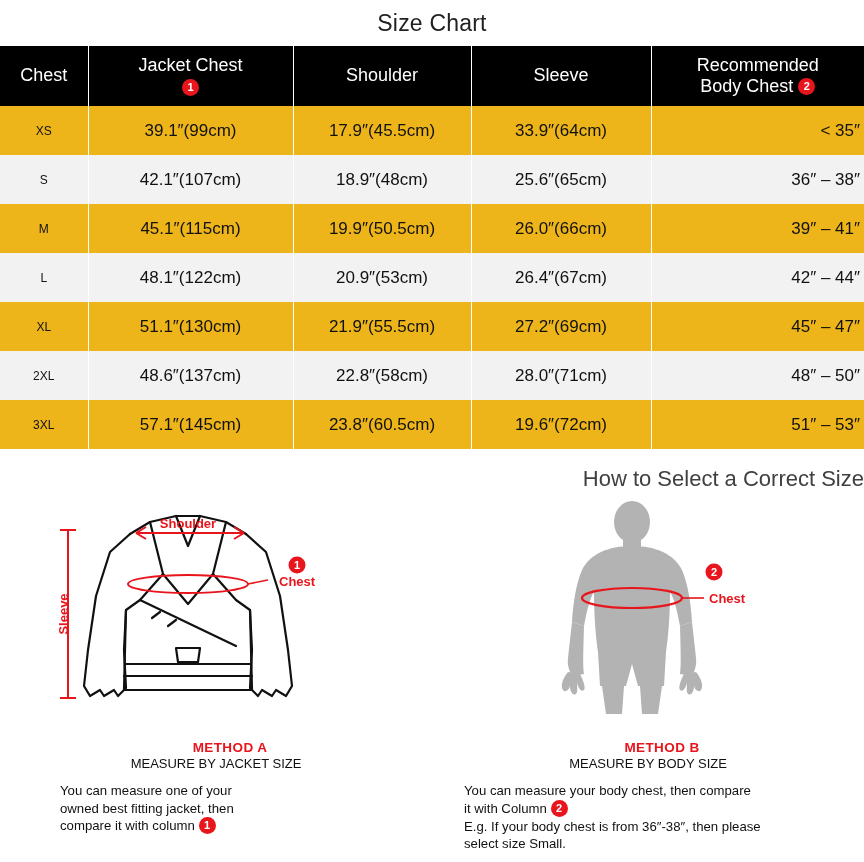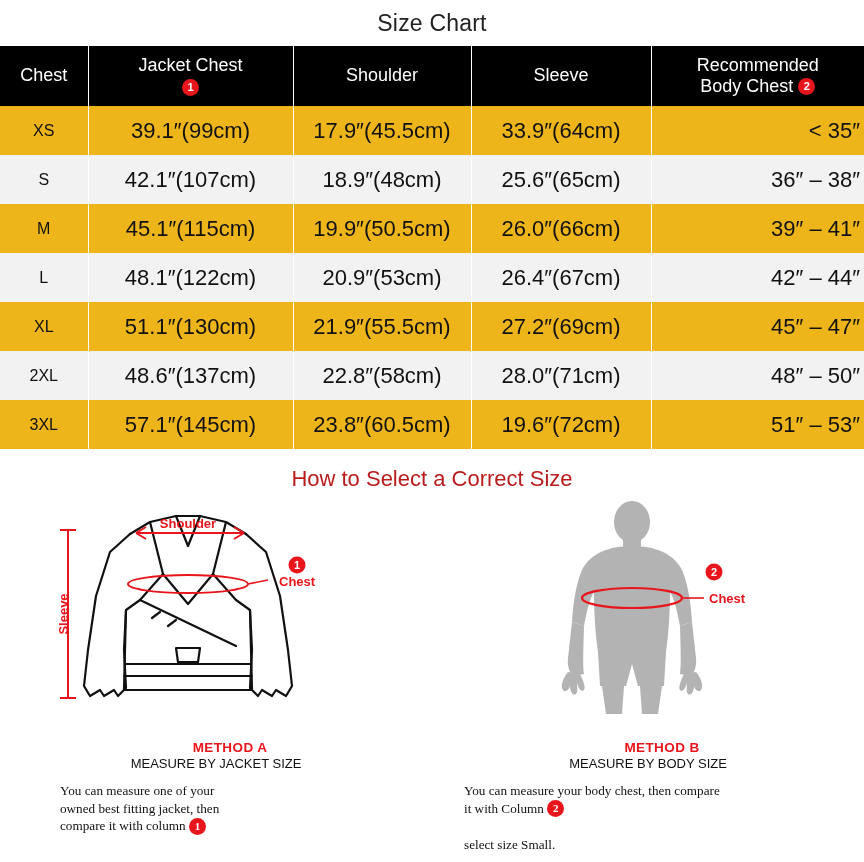--- a/index.html
+++ b/index.html
@@ -39,31 +39,31 @@
     font-size: 18px;
     height: 56px;
     vertical-align: middle;
     border-right: 1px solid #ffffff;
     padding: 2px 4px;
     line-height: 1.18;
   }
   table.size-table th:last-child { border-right: none; }
   table.size-table td {
     text-align: center;
-    font-size: 22px;
+    font-size: 17px;
     height: 45px;
     vertical-align: middle;
     border-right: 1px solid #ffffff;
     color: #111;
     padding: 2px 4px;
   }
   table.size-table td:last-child { border-right: none; text-align: right; }
   tr.row-odd td { background: #eeb51a; }
   tr.row-even td { background: #f2f2f2; }
-  tr.row-odd td.first-col, tr.row-even td.first-col { font-size: 16px; }
+  tr.row-odd td.first-col, tr.row-even td.first-col { font-size: 12px; }
   .col-size { width: 88px; }
   .col-jacket { width: 205px; }
   .col-shoulder { width: 178px; }
   .col-sleeve { width: 180px; }
   .col-body { width: 213px; }
 
   .badge {
     display: inline-block;
     width: 17px;
     height: 17px;
@@ -77,24 +77,24 @@
     vertical-align: middle;
     position: relative;
     top: -1px;
   }
   .badge-block {
     display: block;
     margin: 3px auto 0 auto;
   }
 
   .select-title {
-    text-align: center;
+    text-align: right;
     font-size: 22px;
     font-weight: 400;
-    color: #b91c1c;
+    color: #404040;
     padding: 17px 0 8px 0;
   }
 
   .diagram-area {
     position: relative;
     width: 864px;
     height: 330px;
   }
   .method-block {
     position: absolute;
@@ -115,21 +115,20 @@
     text-align: center;
     color: #111;
     font-size: 13px;
     margin-top: 1px;
   }
   .method-desc {
     font-size: 13.2px;
     color: #111;
     line-height: 1.33;
     margin-top: 11px;
-    font-family: Liberation Serif, serif;
   }
   .desc-a {
     width: 240px;
     margin-left: 60px;
   }
   .desc-b {
     width: 370px;
     margin-left: 32px;
   }
   svg { display: block; }
@@ -333,20 +332,20 @@
           <text x="282" y="76" text-anchor="middle" fill="#ffffff" font-family="Liberation Sans, sans-serif" font-size="11" font-weight="700">2</text>
         </svg>
       </div>
       <div class="labels-b">
         <div class="method-label">METHOD B</div>
         <div class="method-sub">MEASURE BY BODY SIZE</div>
         <div class="method-desc desc-b">
           <span>You can measure your body chest, then compare</span><br>
           <span>it with Column</span>
           <span class="badge">2</span><br>
-          <br>
+          <span>E.g. If your body chest is from 36″-38″, then please</span><br>
           <span>select size Small.</span>
         </div>
       </div>
     </div>
 
   </div>
 </div>
 
 </body></html>

